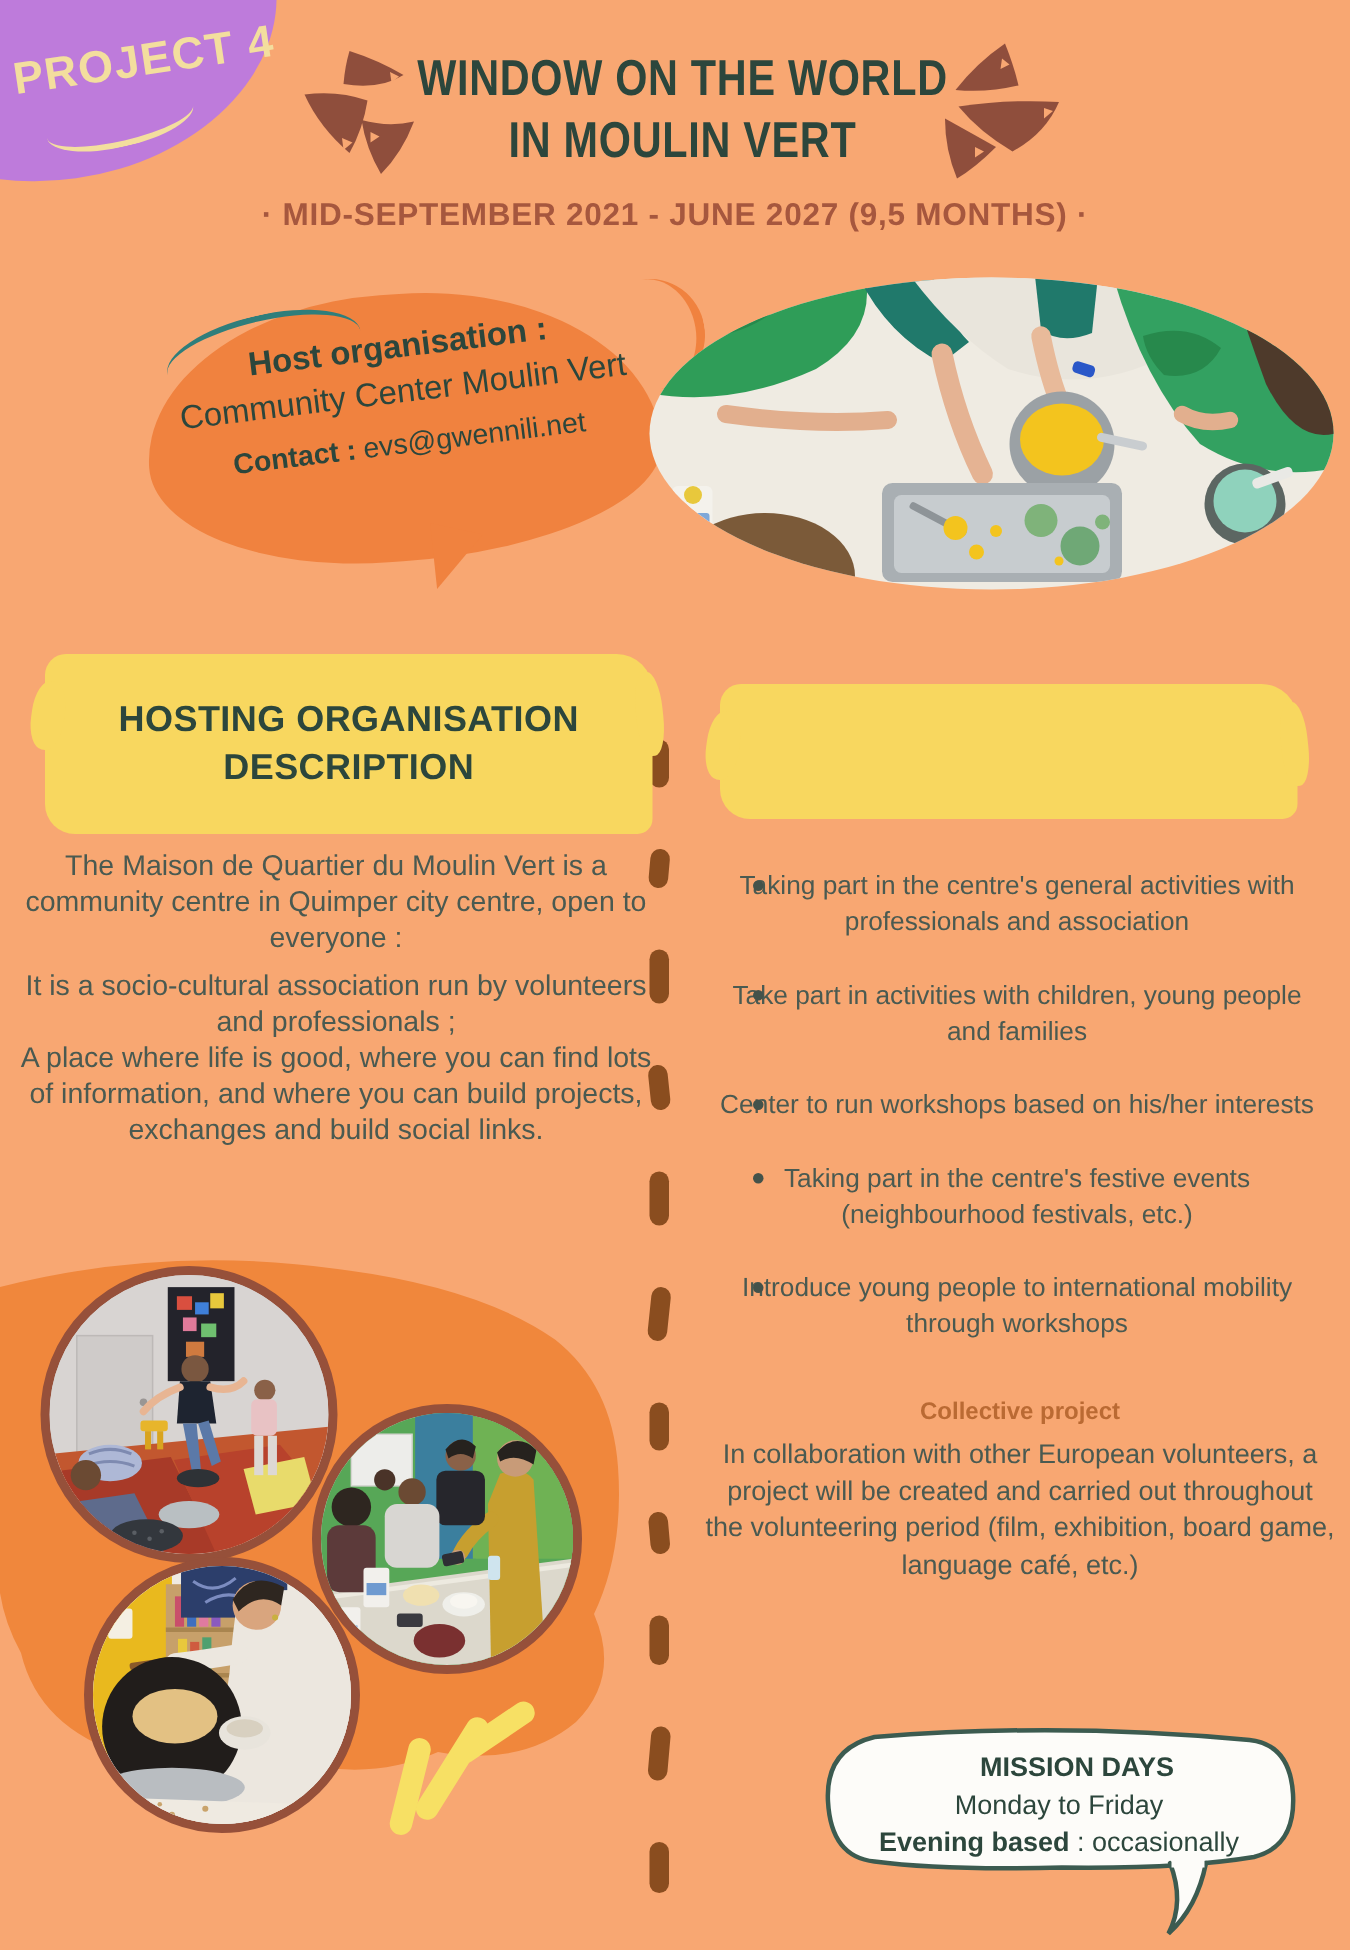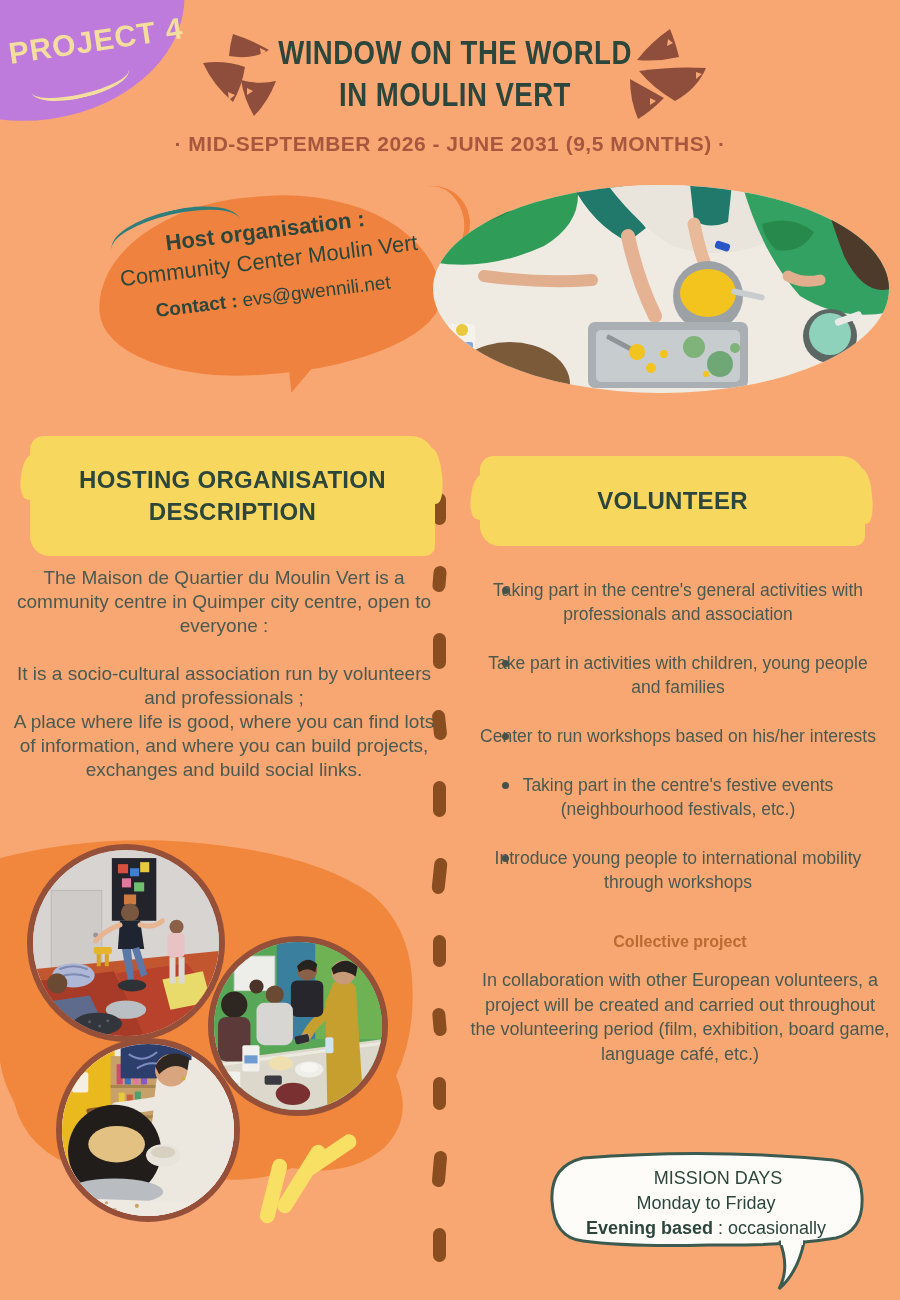--- a/index.html
+++ b/index.html
@@ -64,39 +64,39 @@
   .brush::before{content:"";position:absolute;left:-9px;top:18px;width:22px;height:46px;
     background:#F8D75F;border-radius:45%;transform:rotate(8deg);}
   .brush::after{content:"";position:absolute;right:-7px;top:12px;width:18px;height:56px;
     background:#F8D75F;border-radius:45%;transform:rotate(-6deg);}
   .brush-left{left:30px;top:436px;width:405px;height:120px;}
   .brush-right{left:480px;top:456px;width:385px;height:90px;}
 
   
   .descr{position:absolute;left:8px;top:566px;width:432px;text-align:center;
     color:#4A5A51;font-size:19px;line-height:24px;}
-  .descr .p1{margin-bottom:24px;}
+  .descr .p1{margin-bottom:8px;}
 
   
   .tasks{position:absolute;left:468px;top:578px;width:420px;list-style:none;margin:0;padding:0;
     color:#4A5A51;font-size:17.5px;line-height:24px;}
   .tasks li{position:relative;text-align:center;margin-bottom:25px;padding:0 12px;}
   .tasks li::before{content:"";position:absolute;left:34px;top:9px;width:7px;height:7px;
     border-radius:50%;background:#44524A;}
 
   
   .collective{position:absolute;left:470px;top:933px;width:420px;text-align:center;}
   .collective .ch{color:#BA6A33;font-weight:800;font-size:16px;}
-  .collective .cb{color:#4A5A51;font-size:18px;line-height:24.5px;margin-top:17px;}
+  .collective .cb{color:#4A5A51;font-size:18px;line-height:24.5px;margin-top:6px;}
 
   
   .mission-svg{position:absolute;left:538px;top:1146px;}
   .mission-text{position:absolute;left:556px;top:1166px;width:300px;text-align:center;
     color:#2C463C;font-size:18px;line-height:25px;}
-  .mission-text .mh{font-weight:400;padding-left:24px;}
+  .mission-text .mh{font-weight:700;padding-left:24px;}
   .mission-text b{font-weight:800;}
 
   
   .blob-svg{position:absolute;left:0;top:838px;}
   .photo-circle{position:absolute;border:6px solid #96503A;border-radius:50%;overflow:hidden;
     box-sizing:border-box;background:#D8D4D2;}
   .pc1{left:27px;top:844px;width:198px;height:198px;}
   .pc2{left:208px;top:936px;width:180px;height:180px;}
   .pc3{left:56px;top:1038px;width:184px;height:184px;}
   .ray{position:absolute;width:15px;border-radius:8px;background:#F7E064;}
@@ -127,21 +127,21 @@
     <path d="M21,55 Q55,50 88,52 Q79,73 57,85 Q35,72 21,55 Z" fill="#8F4E3C"></path>
     <path d="M78,56 L84,58 L78,63 Z" fill="#F8A772"></path>
     <path d="M12,63 Q30,73 46,82 Q32,96 20,103 Q12,84 12,63 Z" fill="#8F4E3C"></path>
     <path d="M32,82 L38,85 L32,89 Z" fill="#F8A772"></path>
   </svg>
 
   <div class="title">
     <div>WINDOW ON THE WORLD</div>
     <div>IN MOULIN VERT</div>
   </div>
-  <div class="dates">· MID-SEPTEMBER 2026 - JUNE 2031 (9,5 MONTHS) ·</div>
+  <div class="dates">· MID-SEPTEMBER 2021 - JUNE 2027 (9,5 MONTHS) ·</div>
 
   <div class="host-bubble"></div>
   <div class="host-tail"></div>
   <div class="teal-swoosh"></div>
   <div class="orange-swoosh"></div>
   <div class="host-text">
     <div class="l1">Host organisation :</div>
     <div class="l2">Community Center Moulin Vert</div>
     <div class="l3">
       <b>Contact :</b><span class="email">evs@gwennili.net</span>
@@ -211,21 +211,20 @@
     <div>HOSTING ORGANISATION</div>
     <div>DESCRIPTION</div>
   </div>
   <div class="descr">
     <div class="p1">The Maison de Quartier du Moulin Vert is a community centre in Quimper city centre, open to everyone :</div>
     <div>It is a socio-cultural association run by volunteers and professionals ;</div>
     <div>A place where life is good, where you can find lots of information, and where you can build projects, exchanges and build social links.</div>
   </div>
 
   <div class="brush brush-right">
-    <div>VOLUNTEER</div>
   </div>
   <ul class="tasks">
     <li>Taking part in the centre's general activities with professionals and association</li>
     <li>Take part in activities with children, young people and families</li>
     <li>Center to run workshops based on his/her interests</li>
     <li>Taking part in the centre's festive events (neighbourhood festivals, etc.)</li>
     <li>Introduce young people to international mobility through workshops</li>
   </ul>
 
   <div class="collective">

